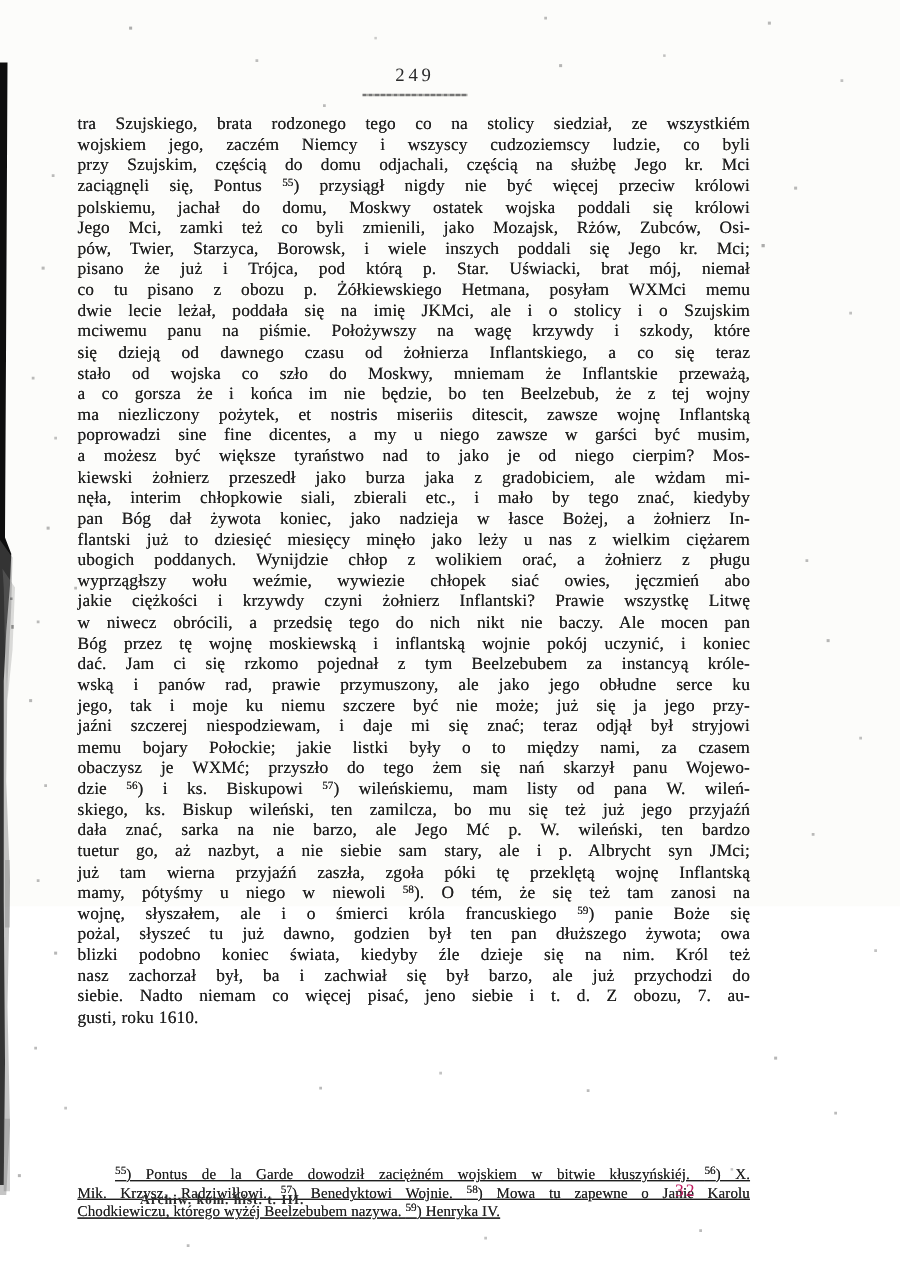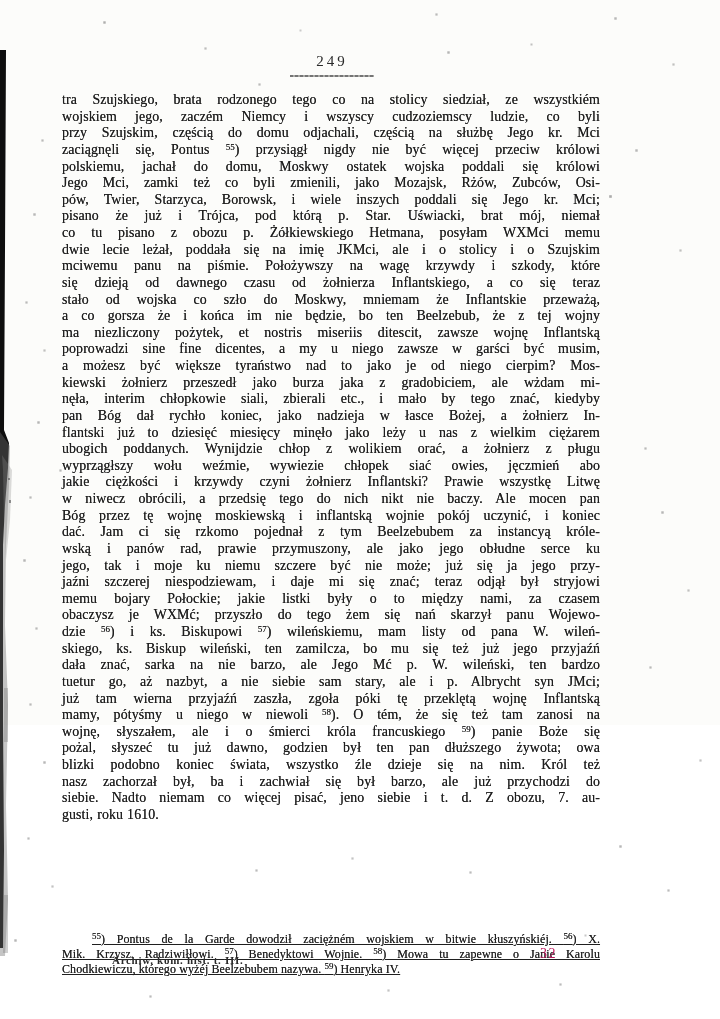--- a/index.html
+++ b/index.html
@@ -123,42 +123,42 @@
       <div class="line">dwie lecie leżał, poddała się na imię JKMci, ale i o stolicy i o Szujskim</div>
       <div class="line">mciwemu panu na piśmie. Położywszy na wagę krzywdy i szkody, które</div>
       <div class="line">się dzieją od dawnego czasu od żołnierza Inflantskiego, a co się teraz</div>
       <div class="line">stało od wojska co szło do Moskwy, mniemam że Inflantskie przeważą,</div>
       <div class="line">a co gorsza że i końca im nie będzie, bo ten Beelzebub, że z tej wojny</div>
       <div class="line">ma niezliczony pożytek, et nostris miseriis ditescit, zawsze wojnę Inflantską</div>
       <div class="line">poprowadzi sine fine dicentes, a my u niego zawsze w garści być musim,</div>
       <div class="line">a możesz być większe tyraństwo nad to jako je od niego cierpim? Mos-</div>
       <div class="line">kiewski żołnierz przeszedł jako burza jaka z gradobiciem, ale wżdam mi-</div>
       <div class="line">nęła, interim chłopkowie siali, zbierali etc., i mało by tego znać, kiedyby</div>
-      <div class="line">pan Bóg dał rychło koniec, jako nadzieja w łasce Bożej, a żołnierz In-</div>
+      <div class="line">pan Bóg dał żywota koniec, jako nadzieja w łasce Bożej, a żołnierz In-</div>
       <div class="line">flantski już to dziesięć miesięcy minęło jako leży u nas z wielkim ciężarem</div>
       <div class="line">ubogich poddanych. Wynijdzie chłop z wolikiem orać, a żołnierz z pługu</div>
       <div class="line">wyprzągłszy wołu weźmie, wywiezie chłopek siać owies, jęczmień abo</div>
       <div class="line">jakie ciężkości i krzywdy czyni żołnierz Inflantski? Prawie wszystkę Litwę</div>
       <div class="line">w niwecz obrócili, a przedsię tego do nich nikt nie baczy. Ale mocen pan</div>
       <div class="line">Bóg przez tę wojnę moskiewską i inflantską wojnie pokój uczynić, i koniec</div>
       <div class="line">dać. Jam ci się rzkomo pojednał z tym Beelzebubem za instancyą króle-</div>
       <div class="line">wską i panów rad, prawie przymuszony, ale jako jego obłudne serce ku</div>
       <div class="line">jego, tak i moje ku niemu szczere być nie może; już się ja jego przy-</div>
       <div class="line">jaźni szczerej niespodziewam, i daje mi się znać; teraz odjął był stryjowi</div>
       <div class="line">memu bojary Połockie; jakie listki były o to między nami, za czasem</div>
       <div class="line">obaczysz je WXMć; przyszło do tego żem się nań skarzył panu Wojewo-</div>
       <div class="line">dzie <sup>56</sup>) i ks. Biskupowi <sup>57</sup>) wileńskiemu, mam listy od pana W. wileń-</div>
       <div class="line">skiego, ks. Biskup wileński, ten zamilcza, bo mu się też już jego przyjaźń</div>
       <div class="line">dała znać, sarka na nie barzo, ale Jego Mć p. W. wileński, ten bardzo</div>
       <div class="line">tuetur go, aż nazbyt, a nie siebie sam stary, ale i p. Albrycht syn JMci;</div>
       <div class="line">już tam wierna przyjaźń zaszła, zgoła póki tę przeklętą wojnę Inflantską</div>
       <div class="line">mamy, pótyśmy u niego w niewoli <sup>58</sup>). O tém, że się też tam zanosi na</div>
       <div class="line">wojnę, słyszałem, ale i o śmierci króla francuskiego <sup>59</sup>) panie Boże się</div>
       <div class="line">pożal, słyszeć tu już dawno, godzien był ten pan dłuższego żywota; owa</div>
-      <div class="line">blizki podobno koniec świata, wszystko źle dzieje się na nim. Król też</div>
+      <div class="line">blizki podobno koniec świata, kiedyby źle dzieje się na nim. Król też</div>
       <div class="line">nasz zachorzał był, ba i zachwiał się był barzo, ale już przychodzi do</div>
       <div class="line">siebie. Nadto niemam co więcej pisać, jeno siebie i t. d. Z obozu, 7. au-</div>
       <div class="line">gusti, roku 1610.</div>
     </div>
 
   <div class="footnotes">
       <div class="line"><sup>55</sup>) Pontus de la Garde dowodził zaciężném wojskiem w bitwie kłuszyńskiéj. <sup>56</sup>) X.</div>
       <div class="line">Mik. Krzysz. Radziwiłłowi. <sup>57</sup>) Benedyktowi Wojnie. <sup>58</sup>) Mowa tu zapewne o Janie Karolu</div>
       <div class="line">Chodkiewiczu, którego wyżéj Beelzebubem nazywa. <sup>59</sup>) Henryka IV.</div>
     </div>

